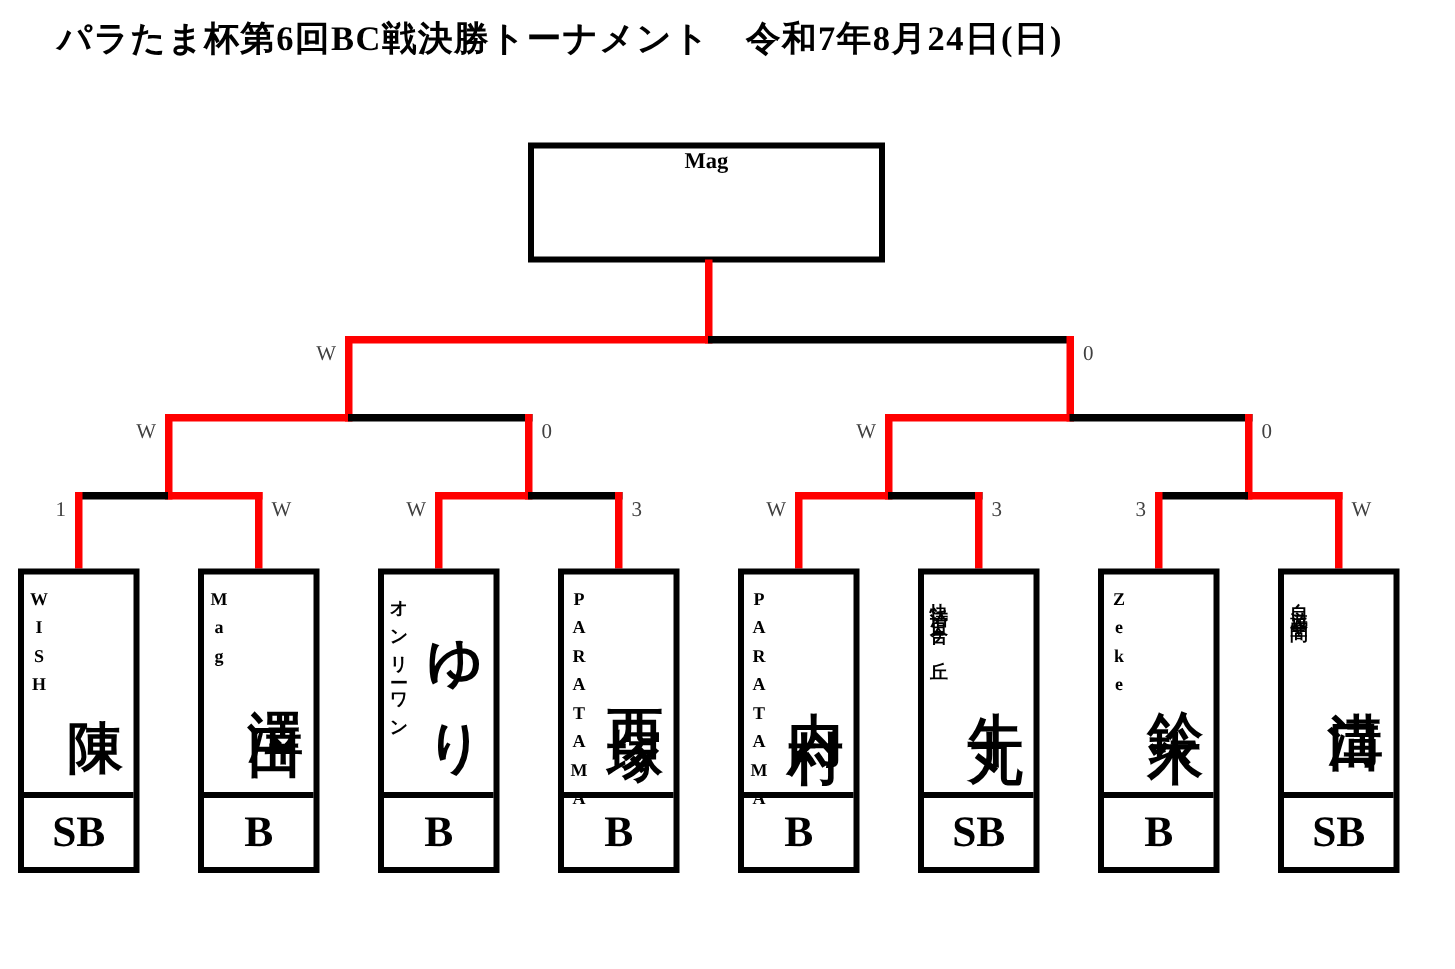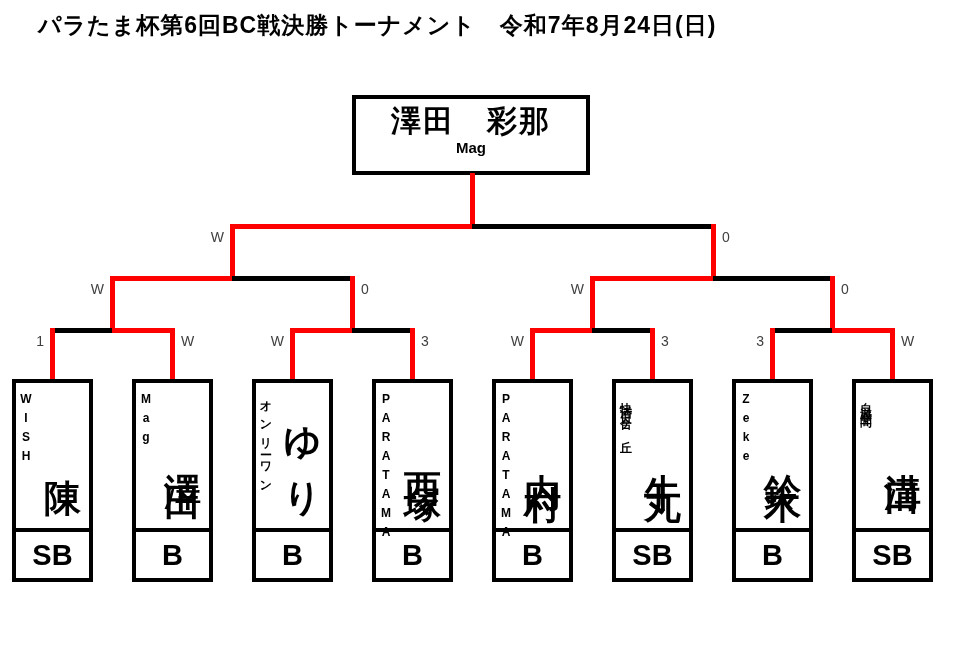--- a/index.html
+++ b/index.html
@@ -1,18 +1,18 @@
 <!DOCTYPE html>
 <html><head>
 <meta charset="utf-8">
 <style>
   html,body{margin:0;padding:0;background:#ffffff;}
   .stage{
     position:relative;width:970px;height:646px;background:#ffffff;overflow:hidden;
-    font-family:Liberation Sans, sans-serif;color:#000;
+    font-family:Liberation Serif, serif;color:#000;
   }
   .title{
     position:absolute;left:38px;top:10px;font-size:23px;font-weight:bold;
     letter-spacing:1px;white-space:nowrap;
   }
   
   .champ{
     position:absolute;left:352px;top:95px;width:238px;height:80px;
     border:4px solid #000;box-sizing:border-box;background:#fff;text-align:center;
   }
@@ -55,21 +55,20 @@
   }
 </style>
 </head>
 <body>
 
 <div class="stage">
 
   <div class="title">パラたま杯第6回BC戦決勝トーナメント　令和7年8月24日(日)</div>
 
   <div class="champ">
-    <div class="champ-name">澤田　彩那</div>
     <div class="champ-team">Mag</div>
   </div>
 
   <div class="stub" style="left:470px;top:173px;width:5px;height:56px;"></div>
 
   <div class="connector" style="left:230px;top:224px;width:486px;" data-winner="left">
     <div class="hl" style="width:242px;"></div>
     <div class="hr" style="left:242px;width:244px;"></div>
     <div class="vl" style="height:57px;"></div>
     <div class="vr" style="height:57px;"></div>

